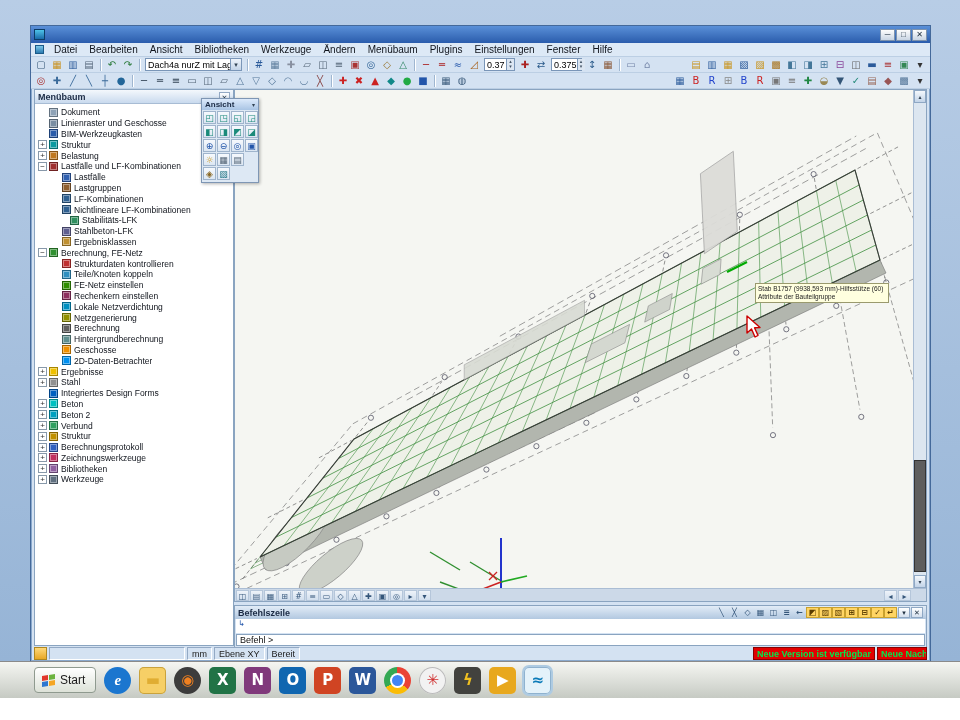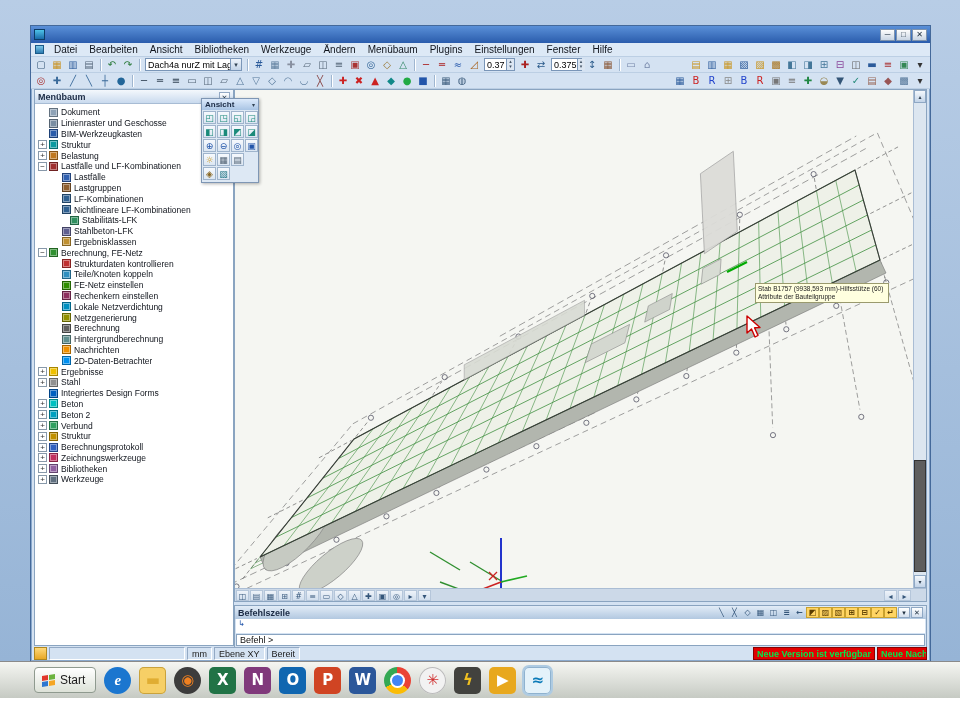--- a/index.html
+++ b/index.html
@@ -380,21 +380,21 @@
             <span class="tree-label">Berechnung</span>
           </div>
           <div class="tree-row" style="padding-left: 16px;">
             <span class="expand hidden"></span>
             <span class="tree-ico" style="background: rgb(96, 144, 144);"></span>
             <span class="tree-label">Hintergrundberechnung</span>
           </div>
           <div class="tree-row" style="padding-left: 16px;">
             <span class="expand hidden"></span>
             <span class="tree-ico" style="background: rgb(240, 144, 0);"></span>
-            <span class="tree-label">Nachrichten</span>
+            <span class="tree-label">Geschosse</span>
           </div>
           <div class="tree-row" style="padding-left: 16px;">
             <span class="expand hidden"></span>
             <span class="tree-ico" style="background: rgb(0, 144, 240);"></span>
             <span class="tree-label">2D-Daten-Betrachter</span>
           </div>
           <div class="tree-row" style="padding-left: 3px;">
             <span class="expand">+</span>
             <span class="tree-ico" style="background: rgb(240, 192, 0);"></span>
             <span class="tree-label">Ergebnisse</span>

